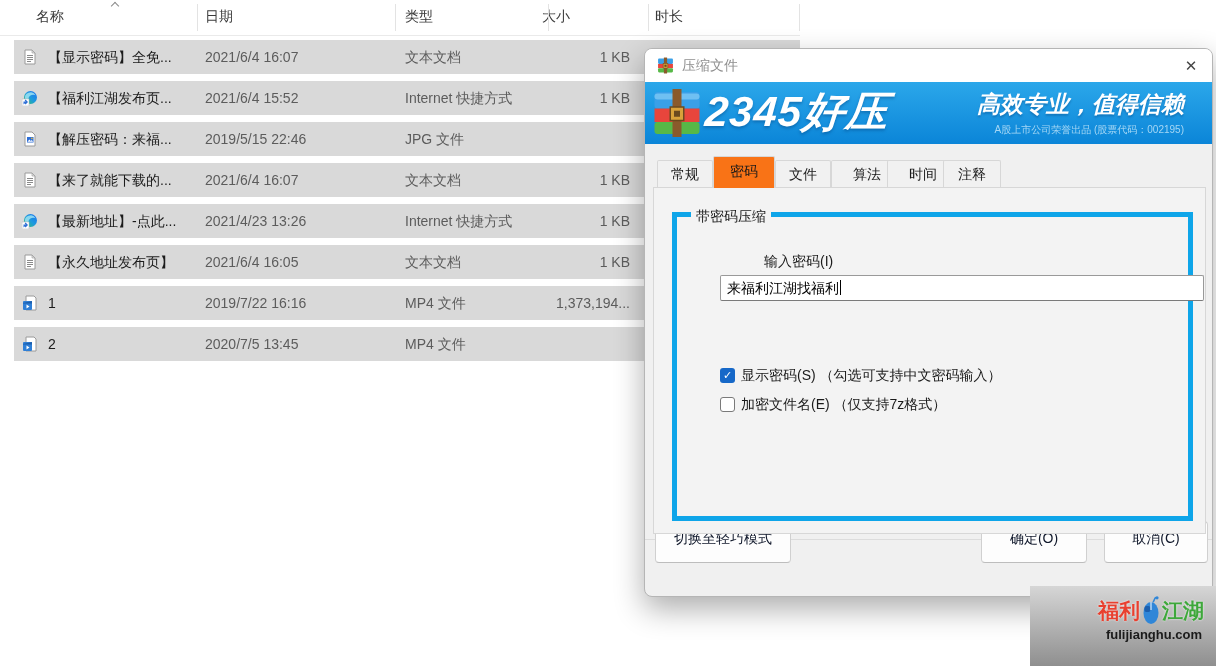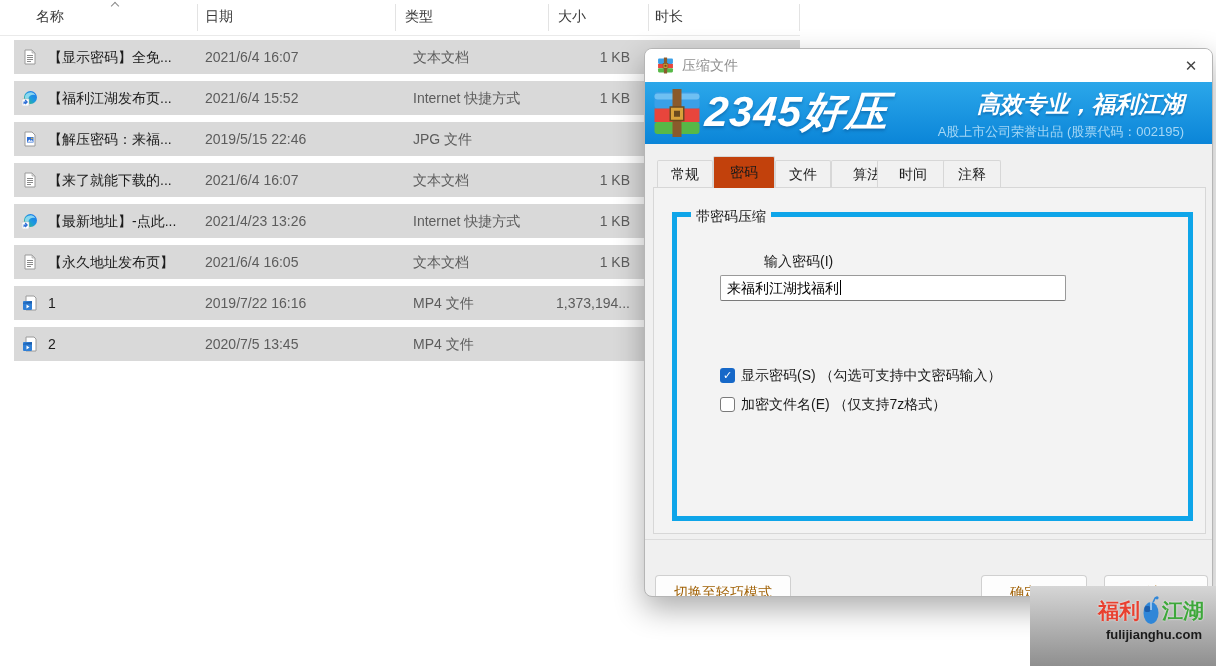--- a/index.html
+++ b/index.html
@@ -14,62 +14,62 @@
   .flist-header{position:absolute;left:0;top:0;width:800px;height:36px;background:#fff;border-bottom:1px solid #eaeaea;}
   .hsep{position:absolute;top:4px;width:1px;height:27px;background:#e3e3e3;}
   .hcell{position:absolute;top:8px;font-size:14px;color:#3a3a3a;white-space:nowrap;}
   .sortcaret{position:absolute;left:112px;top:3px;width:8px;height:8px;}
   .sortcaret i{display:block;width:6px;height:6px;border-left:1.6px solid #8a8a8a;border-top:1.6px solid #8a8a8a;transform:rotate(45deg);}
   .frow{position:absolute;left:14px;width:786px;height:34px;background:var(--selected-row);}
   .ficon{position:absolute;left:8px;top:9px;width:16px;height:16px;}
   .ficon svg{display:block;width:16px;height:16px;}
   .fname{position:absolute;left:34px;top:0;line-height:34px;font-size:14px;color:#1c1c1c;white-space:nowrap;}
   .fdate{position:absolute;left:191px;top:0;line-height:34px;font-size:14px;color:#5c5c5c;white-space:nowrap;}
-  .ftype{position:absolute;left:399px;top:0;line-height:34px;font-size:14px;color:#5c5c5c;white-space:nowrap;}
+  .ftype{position:absolute;left:391px;top:0;line-height:34px;font-size:14px;color:#5c5c5c;white-space:nowrap;}
   .fsize{position:absolute;left:450px;width:166px;top:0;line-height:34px;font-size:14px;color:#5c5c5c;text-align:right;white-space:nowrap;}
 
   
   .dialog{position:absolute;left:644px;top:48px;width:569px;height:549px;background:#f0f0f0;
           border:1px solid #b5b5b5;border-radius:8px;box-shadow:0 12px 30px rgba(0,0,0,.32);overflow:hidden;}
   .titlebar{position:absolute;left:0;top:0;width:100%;height:33px;background:#fff;}
   .title-icon{position:absolute;left:12px;top:8px;width:17px;height:17px;}
   .title-text{position:absolute;left:37px;top:0;line-height:33px;font-size:14px;color:#8f8f8f;}
   .close-btn{position:absolute;right:8px;top:4px;width:26px;height:26px;text-align:center;line-height:26px;
              font-size:15px;color:#454545;cursor:pointer;}
   .banner{position:absolute;left:0;top:33px;width:100%;height:62px;
           background:linear-gradient(180deg,var(--banner-top),var(--banner-bottom));}
   .banner-logo{position:absolute;left:8px;top:7px;width:48px;height:48px;}
   .banner-brand{position:absolute;left:60px;top:4px;font-size:42px;line-height:52px;font-weight:bold;
                 font-style:italic;color:#fff;letter-spacing:1px;transform:skewX(-4deg);
                 text-shadow:0 2px 3px rgba(0,60,120,.4);white-space:nowrap;}
   .banner-right{position:absolute;right:28px;top:7px;text-align:right;}
   .banner-slogan{font-size:23px;font-weight:bold;font-style:italic;color:#fff;
                  text-shadow:0 2px 2px rgba(0,60,120,.35);white-space:nowrap;}
-  .banner-sub{margin-top:3px;font-size:13px;color:#a5d7f5;white-space:nowrap;}
+  .banner-sub{margin-top:3px;font-size:10px;color:#a5d7f5;white-space:nowrap;}
 
   .tab{position:absolute;text-align:center;font-size:14px;color:#1a1a1a;background:#f1f1f1;
        border:1px solid #d7d7d7;border-bottom:none;border-radius:2px 2px 0 0;cursor:pointer;}
   .tab.inactive{top:111px;height:27px;line-height:26px;text-align:center;}
-  .tab.active{top:107px;height:32px;line-height:30px;background:#c2410c;z-index:3;}
+  .tab.active{top:107px;height:32px;line-height:30px;background:#f97316;z-index:3;font-family:Liberation Mono, monospace;}
   .tabpanel{position:absolute;left:8px;top:138px;width:553px;height:347px;background:#f3f3f3;
             border:1px solid #d7d7d7;z-index:1;}
   .groupbox{position:absolute;left:27px;top:163px;width:521px;height:309px;border:5px solid #0ea5e9;z-index:2;}
   .grouplegend{position:absolute;left:14px;top:-9px;padding:0 5px;background:#f3f3f3;font-size:14px;color:#1a1a1a;}
   .inlabel{position:absolute;left:43px;top:36px;font-size:14px;color:#1a1a1a;margin-left:44px;}
-  .input{position:absolute;left:43px;top:58px;width:346px;height:26px;background:#fff;border:1px solid #999;
+  .input{position:absolute;left:43px;top:58px;width:484px;height:26px;background:#fff;border:1px solid #999;
          border-bottom-color:#7a7a7a;border-radius:2px;line-height:24px;padding-left:6px;font-size:14px;color:#000;cursor:text;}
   .caret{display:inline-block;width:1px;height:15px;background:#000;vertical-align:-2px;margin-left:1px;}
   .cbrow{position:absolute;left:43px;height:17px;}
   .cbrow .box{position:absolute;left:0;top:1px;width:15px;height:15px;border-radius:3px;cursor:pointer;}
   .box.checked{background:var(--checkbox-blue);color:#fff;font-size:11px;line-height:15px;text-align:center;}
   .box.unchecked{background:#fff;border:1px solid #7a7a7a;}
   .cbrow .cblabel{position:absolute;left:21px;top:0;line-height:17px;font-size:14px;color:#1a1a1a;white-space:nowrap;}
   .btm-sep{position:absolute;left:0;top:490px;width:100%;height:1px;background:#dcdcdc;}
-  .dbtn{position:absolute;top:526px;height:34px;background:#fdfdfd;border:1px solid #d0d0d0;border-bottom-color:#bdbdbd;
-        border-radius:4px;font-size:14px;color:#a16207;text-align:center;line-height:32px;cursor:pointer;}
+  .dbtn{position:absolute;top:472px;height:42px;background:#fdfdfd;border:1px solid #d0d0d0;border-bottom-color:#bdbdbd;
+        border-radius:4px;font-size:14px;color:#0f172a;text-align:center;line-height:32px;cursor:pointer;}
 
   
   .watermark{position:absolute;right:0;bottom:0;width:186px;height:80px;
              background:linear-gradient(180deg,#d6d6d6,#8f8f8f);}
   .wm-row{position:absolute;right:12px;top:10px;height:30px;white-space:nowrap;}
   .wm-red{font-size:21px;font-weight:800;color:var(--brand-red);text-shadow:0 0 2px #fff;vertical-align:top;line-height:30px;}
   .wm-green{font-size:21px;font-weight:800;color:var(--brand-green);text-shadow:0 0 2px #fff;vertical-align:top;line-height:30px;}
   .wm-mouse{display:inline-block;width:20px;height:30px;vertical-align:top;margin:0 1px;}
   .wm-domain{position:absolute;right:14px;top:41px;font-size:13px;font-weight:bold;color:#1b1b1b;white-space:nowrap;}
 </style>
@@ -86,21 +86,21 @@
   </defs>
 </svg>
 
 <div class="flist-header">
   <span class="hcell" style="left:36px">名称</span>
   <span class="sortcaret">
       <i></i>
     </span>
   <span class="hcell" style="left:205px">日期</span>
   <span class="hcell" style="left:405px">类型</span>
-  <span class="hcell" style="left:558px">大小</span>
+  <span class="hcell" style="left:542px">大小</span>
   <span class="hcell" style="left:655px">时长</span>
   <i class="hsep" style="left:197px"></i>
   <i class="hsep" style="left:395px"></i>
   <i class="hsep" style="left:548px"></i>
   <i class="hsep" style="left:648px"></i>
   <i class="hsep" style="left:799px"></i>
 </div>
 
 <div class="frow" style="top:40px">
   <span class="ficon">
@@ -244,30 +244,30 @@
           <rect x="1" y="2" width="30" height="11" rx="2" fill="#3aa0e8"></rect>
           <rect x="1" y="3" width="30" height="4" rx="2" fill="#6fc0f2"></rect>
           <rect x="1" y="13" width="30" height="9" fill="#e8453c"></rect>
           <rect x="1" y="22" width="30" height="8" rx="2" fill="#57b847"></rect>
           <rect x="13" y="0" width="6" height="32" fill="#8a5a2b"></rect>
           <rect x="11.5" y="12" width="9" height="9" fill="#d9a23a" stroke="#6b4a1e"></rect>
           <rect x="14" y="14.5" width="4" height="4" fill="#6b4a1e"></rect>
         </svg></span>
     <span class="banner-brand">2345好压</span>
     <div class="banner-right">
-      <div class="banner-slogan">高效专业，福利江湖</div>
+      <div class="banner-slogan">高效专业，值得信赖</div>
       <div class="banner-sub">A股上市公司荣誉出品 (股票代码：002195)</div>
     </div>
   </div>
 
   <div class="tab inactive" style="left:12px;width:56px">常规</div>
   <div class="tab active" style="left:68px;width:62px">密码</div>
   <div class="tab inactive" style="left:130px;width:56px">文件</div>
   <div class="tab inactive" style="left:186px;width:72px">算法</div>
-  <div class="tab inactive" style="left:232px;width:72px">时间</div>
+  <div class="tab inactive" style="left:242px;width:72px">时间</div>
   <div class="tab inactive" style="left:298px;width:58px">注释</div>
 
   <div class="tabpanel"></div>
 
   <div class="groupbox">
     <span class="grouplegend">带密码压缩</span>
     <span class="inlabel">输入密码(I)</span>
     <div class="input"><span>来福利江湖找福利</span><span class="caret"></span></div>
 
     <div class="cbrow" style="top:150px">

